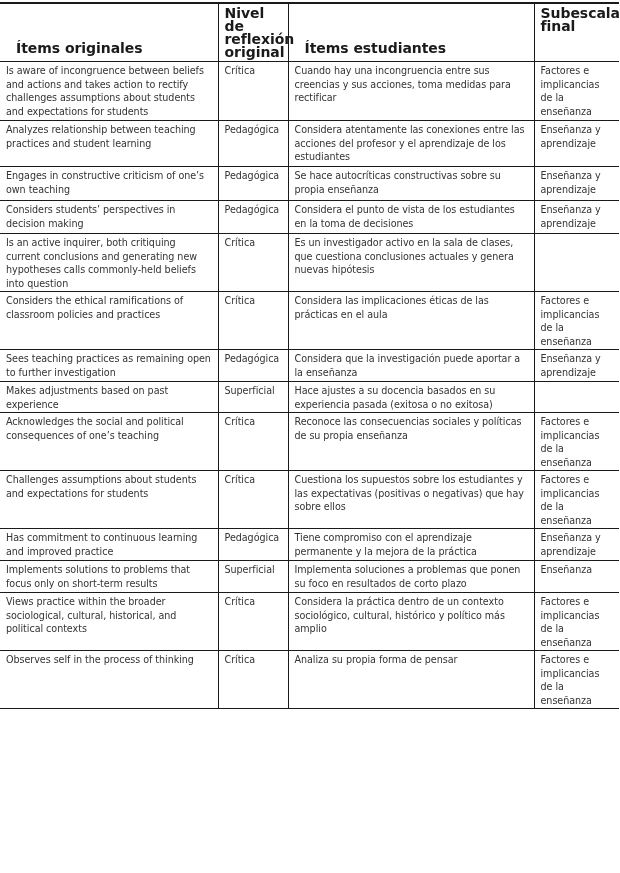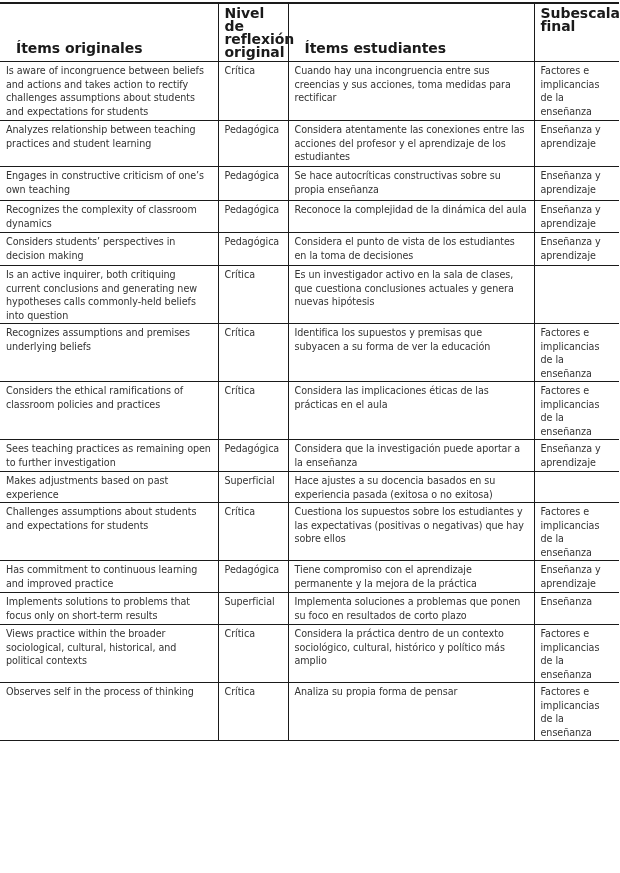--- a/index.html
+++ b/index.html
@@ -82,61 +82,55 @@
         <td>Pedagógica</td>
         <td>Considera atentamente las conexiones entre las acciones del profesor y el aprendizaje de los estudiantes</td>
         <td>Enseñanza y aprendizaje</td>
       </tr>
       <tr style="height: 34px;">
         <td>Engages in constructive criticism of one’s own teaching</td>
         <td>Pedagógica</td>
         <td>Se hace autocríticas constructivas sobre su propia enseñanza</td>
         <td>Enseñanza y aprendizaje</td>
       </tr>
-      <tr style="height: 32px;">
-        <td>Recognizes the complexity of classroom dynamics</td>
-        <td>Pedagógica</td>
-        <td>Reconoce la complejidad de la dinámica del aula</td>
-        <td>Enseñanza y aprendizaje</td>
-      </tr>
       <tr style="height: 33px;">
         <td>Considers students’ perspectives in decision making</td>
         <td>Pedagógica</td>
         <td>Considera el punto de vista de los estudiantes en la toma de decisiones</td>
         <td>Enseñanza y aprendizaje</td>
       </tr>
       <tr style="height: 58px;">
         <td>Is an active inquirer, both critiquing current conclusions and generating new hypotheses calls commonly-held beliefs into question</td>
         <td>Crítica</td>
         <td>Es un investigador activo en la sala de clases, que cuestiona conclusiones actuales y genera nuevas hipótesis</td>
         <td></td>
-      </tr>
-      <tr style="height: 45px;">
-        <td>Recognizes assumptions and premises underlying beliefs</td>
-        <td>Crítica</td>
-        <td>Identifica los supuestos y premisas que subyacen a su forma de ver la educación</td>
-        <td>Factores e implicancias de la enseñanza</td>
       </tr>
       <tr style="height: 46px; padding-left: 9px;">
         <td>Considers the ethical ramifications of classroom policies and practices</td>
         <td>Crítica</td>
         <td>Considera las implicaciones éticas de las prácticas en el aula</td>
         <td>Factores e implicancias de la enseñanza</td>
       </tr>
       <tr style="height: 32px; margin-top: 23px;">
         <td>Sees teaching practices as remaining open to further investigation</td>
         <td>Pedagógica</td>
         <td>Considera que la investigación puede aportar a la enseñanza</td>
         <td>Enseñanza y aprendizaje</td>
       </tr>
       <tr style="height: 31px;">
         <td>Makes adjustments based on past experience</td>
         <td>Superficial</td>
         <td>Hace ajustes a su docencia basados en su experiencia pasada (exitosa o no exitosa)</td>
         <td></td>
+      </tr>
+      <tr style="height: 47px;">
+        <td>Acknowledges the social and political consequences of one’s teaching</td>
+        <td>Crítica</td>
+        <td>Reconoce las consecuencias sociales y políticas de su propia enseñanza</td>
+        <td>Factores e implicancias de la enseñanza</td>
       </tr>
       <tr style="height: 46px;">
         <td>Challenges assumptions about students and expectations for students</td>
         <td>Crítica</td>
         <td>Cuestiona los supuestos sobre los estudiantes y las expectativas (positivas o negativas) que hay sobre ellos</td>
         <td>Factores e implicancias de la enseñanza</td>
       </tr>
       <tr style="height: 32px;">
         <td>Has commitment to continuous learning and improved practice</td>
         <td>Pedagógica</td>

